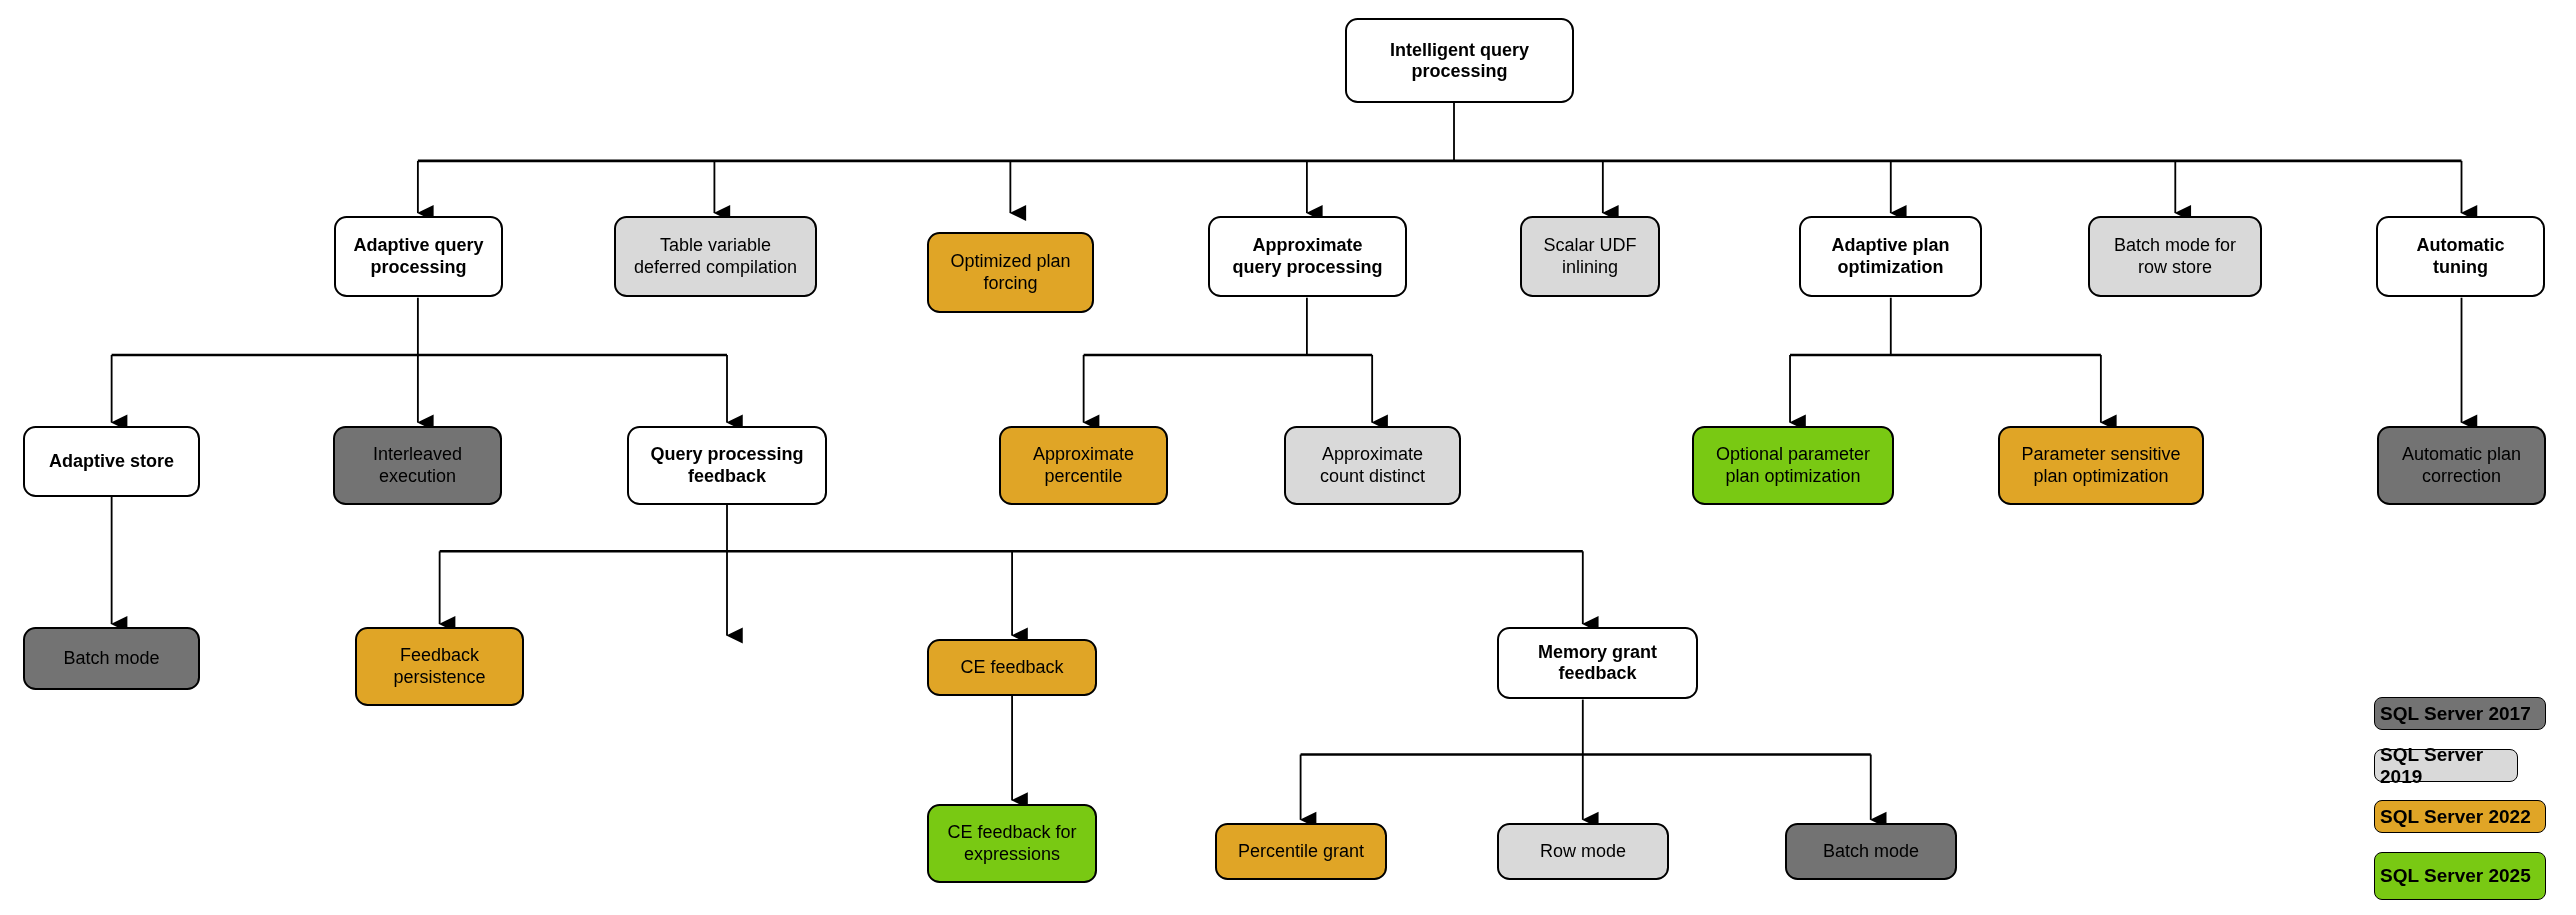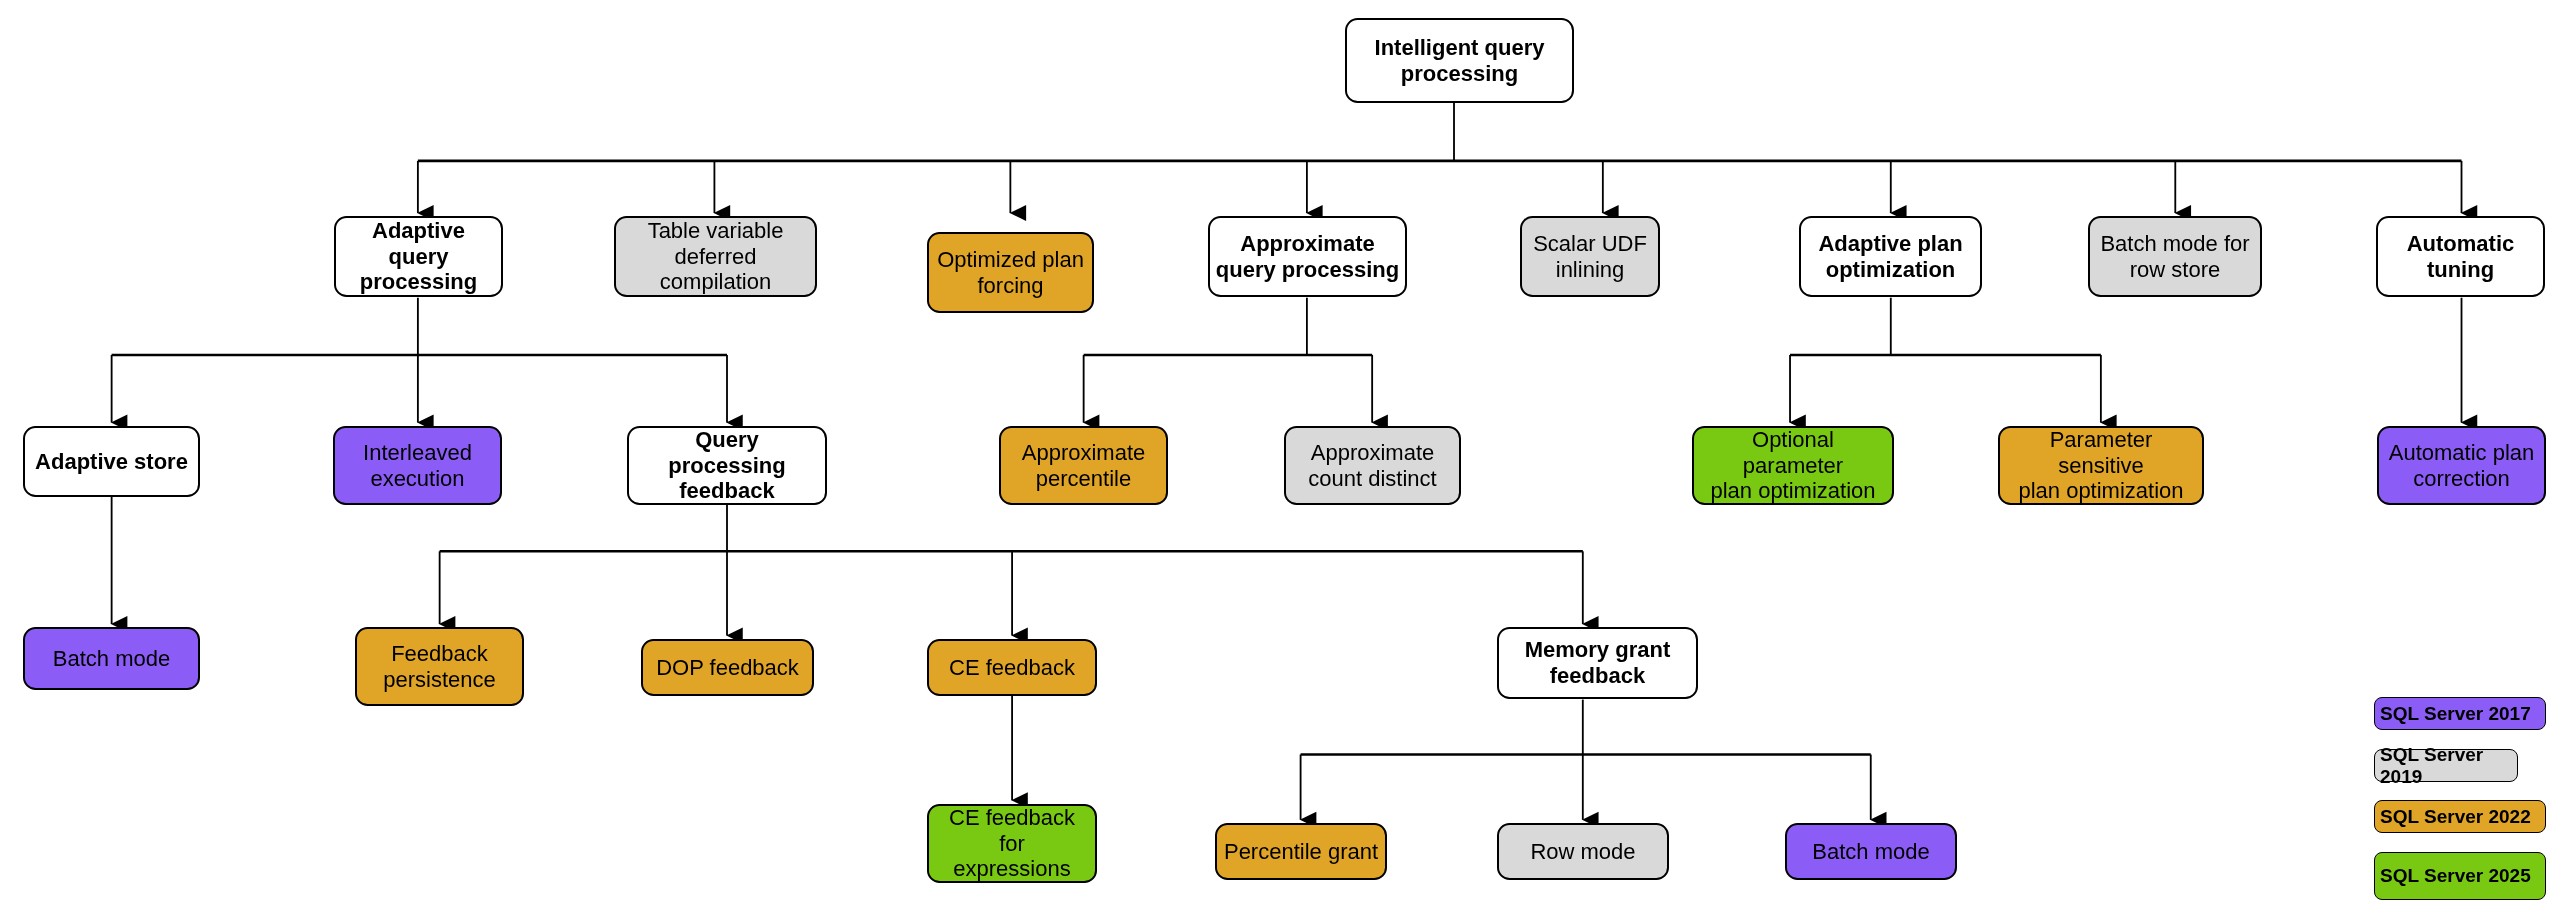--- a/index.html
+++ b/index.html
@@ -7,26 +7,26 @@
     font-family:"Liberation Sans","DejaVu Sans",sans-serif;
     width:2576px;height:916px;overflow:hidden;position:relative;
   }
   #stage{position:relative;width:2576px;height:916px;background:#fff;}
   #wires{position:absolute;left:0;top:0;width:2576px;height:916px;}
   .node{
     position:absolute;box-sizing:border-box;
     border:2.3px solid #000000;border-radius:12.6px;
     display:flex;align-items:center;justify-content:center;
     text-align:center;line-height:1.18;
-    font-size:22px;color:#000000;
+    font-size:18px;color:#000000;
     padding:2.3px 5.7px;
   }
   .node .lbl{display:block;white-space:pre-line;}
   .fill-white{background:#ffffff;}
-  .fill-blue{background:#8b5cf6;}
+  .fill-blue{background:#737373;}
   .fill-gray{background:#d9d9d9;}
   .fill-orange{background:#e0a526;}
   .fill-green{background:#79c913;}
   .bold{font-weight:bold;}
   .legend-box{
     position:absolute;box-sizing:border-box;
     border:1.7px solid #000000;border-radius:8px;
     display:flex;align-items:center;justify-content:flex-start;
     font-size:19px;color:#000;padding-left:5px;font-weight:bold;
   }
@@ -163,23 +163,20 @@
 correction</span>
   </div>
 
   <div class="node fill-blue" style="left:23px;top:627px;width:177px;height:63px;">
     <span class="lbl">Batch mode</span>
   </div>
   <div class="node fill-orange" style="left:355px;top:627px;width:169px;height:79px;">
     <span class="lbl">Feedback
 persistence</span>
   </div>
-  <div class="node fill-orange" style="left:641px;top:639px;width:173px;height:57px;">
-    <span class="lbl">DOP feedback</span>
-  </div>
   <div class="node fill-orange" style="left:927px;top:639px;width:170px;height:57px;">
     <span class="lbl">CE feedback</span>
   </div>
   <div class="node fill-white bold" style="left:1497px;top:627px;width:201px;height:72px;">
     <span class="lbl">Memory grant
 feedback</span>
   </div>
 
   <div class="node fill-green" style="left:927px;top:804px;width:170px;height:79px;">
     <span class="lbl">CE feedback for

